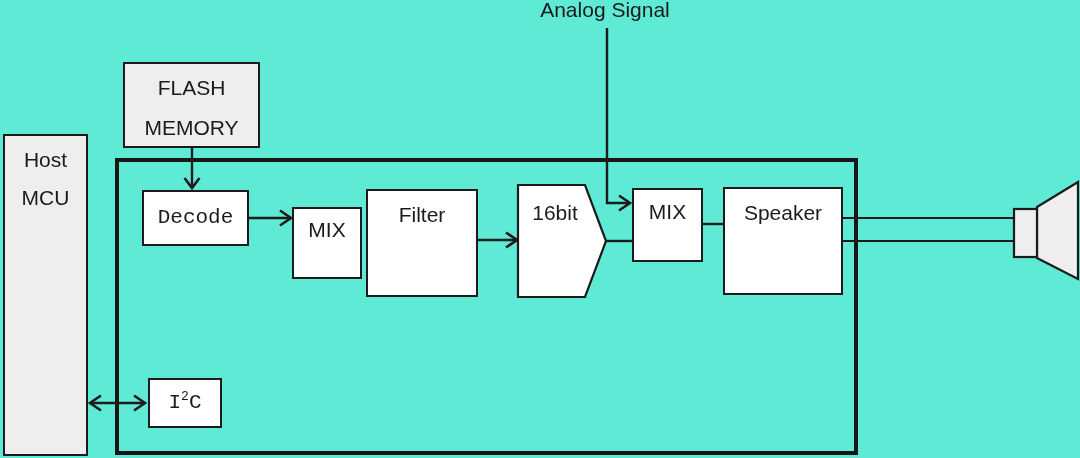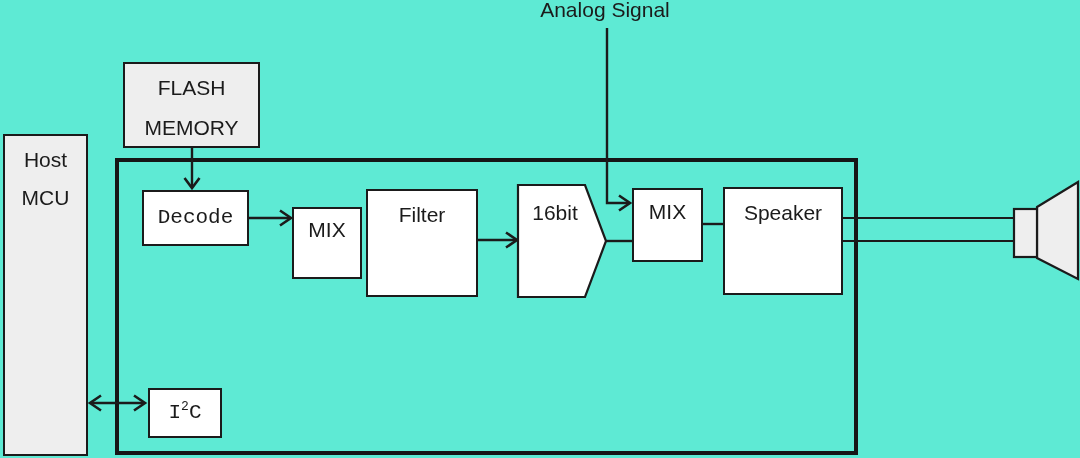--- a/index.html
+++ b/index.html
@@ -36,21 +36,21 @@
   .center-flex{display:flex;align-items:center;justify-content:center;font-family:Liberation Mono, monospace;}
   .two-line{padding-top:4px;}
   
   .host-mcu{left:3px;top:134px;width:85px;height:322px;padding-top:5px;line-height:38px;}
   .flash-memory{left:123px;top:62px;width:137px;height:86px;}
   .decode{left:142px;top:190px;width:107px;height:56px;}
   .mix-front{left:292px;top:207px;width:70px;height:72px;padding-top:9px;line-height:24px;}
   .mix-back{left:632px;top:188px;width:71px;height:74px;padding-top:10px;line-height:24px;}
   .filter-volume{left:366px;top:189px;width:112px;height:108px;}
   .speaker-amp{left:723px;top:187px;width:120px;height:108px;}
-  .i2c{left:148px;top:378px;width:74px;height:50px;margin-top:10px;}
+  .i2c{left:148px;top:378px;width:74px;height:50px;}
   .i2c sup{font-size:13px;line-height:0;}
   
   .dac-text{
     left:518px;top:189px;width:74px;height:104px;
     font-size:21px;line-height:40px;padding-top:4px;
     text-align:center;z-index:3;
   }
   .analog-label{
     left:505px;top:-2px;width:200px;
     font-size:21px;text-align:center;z-index:3;

